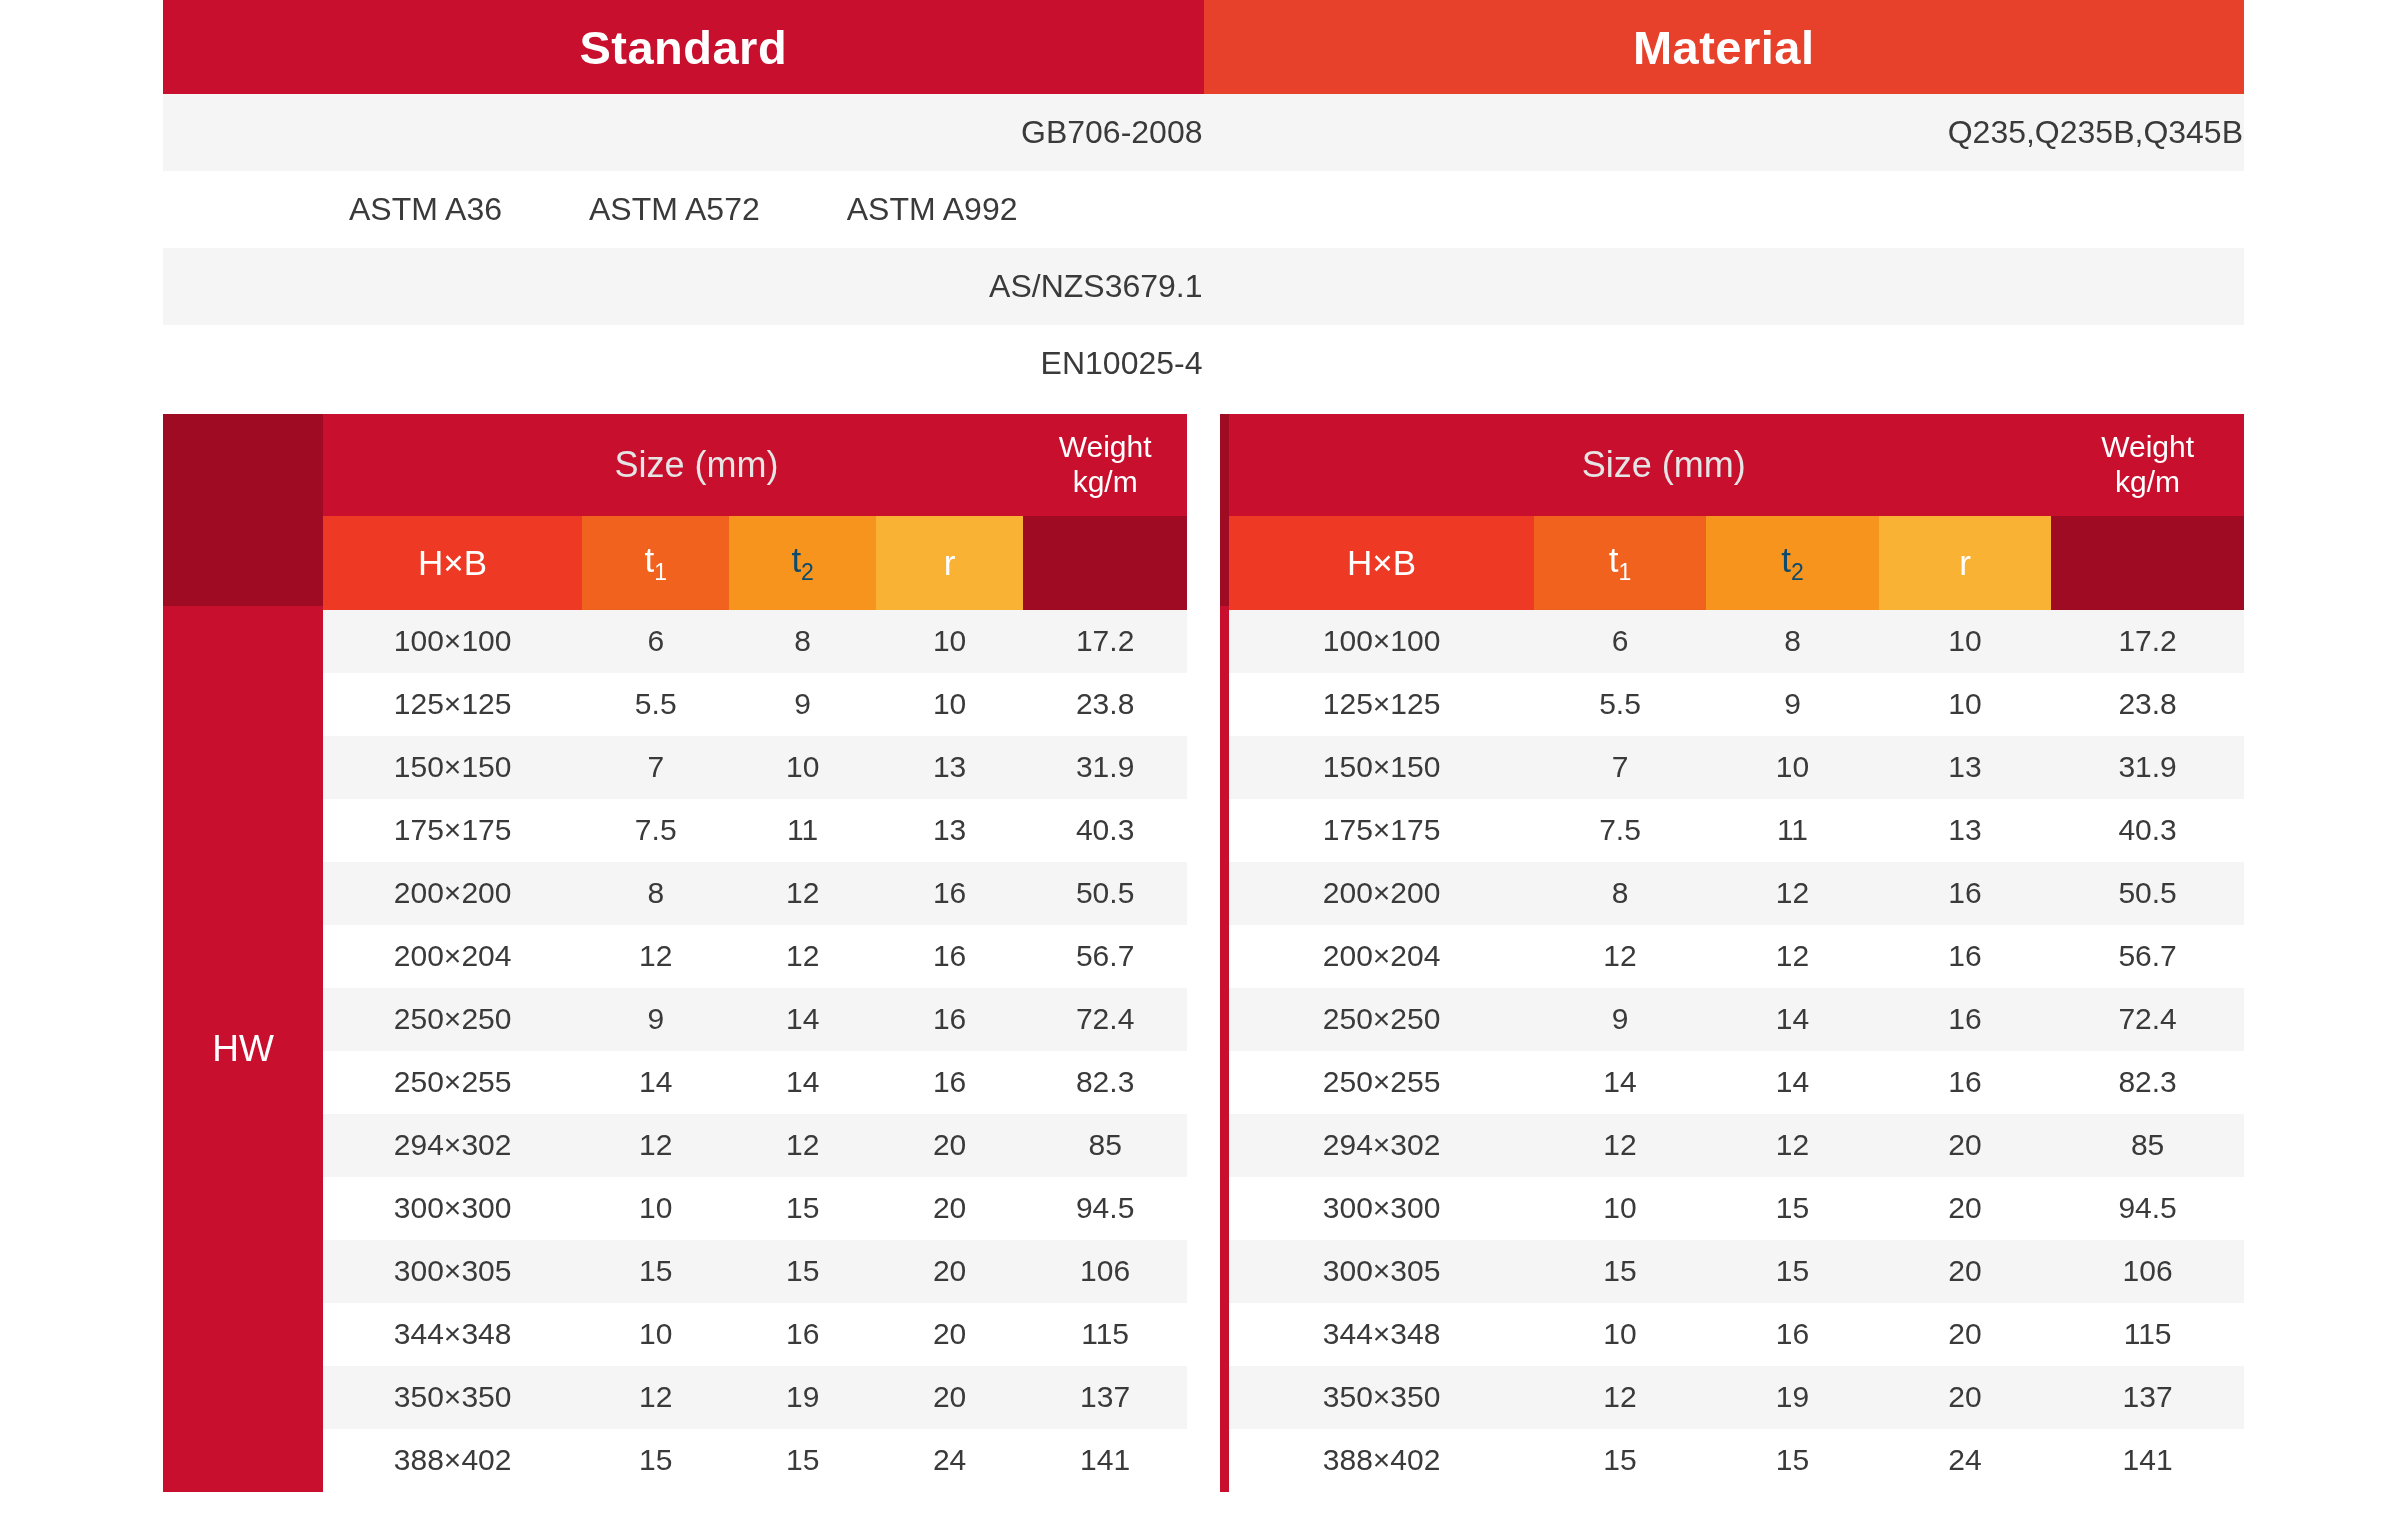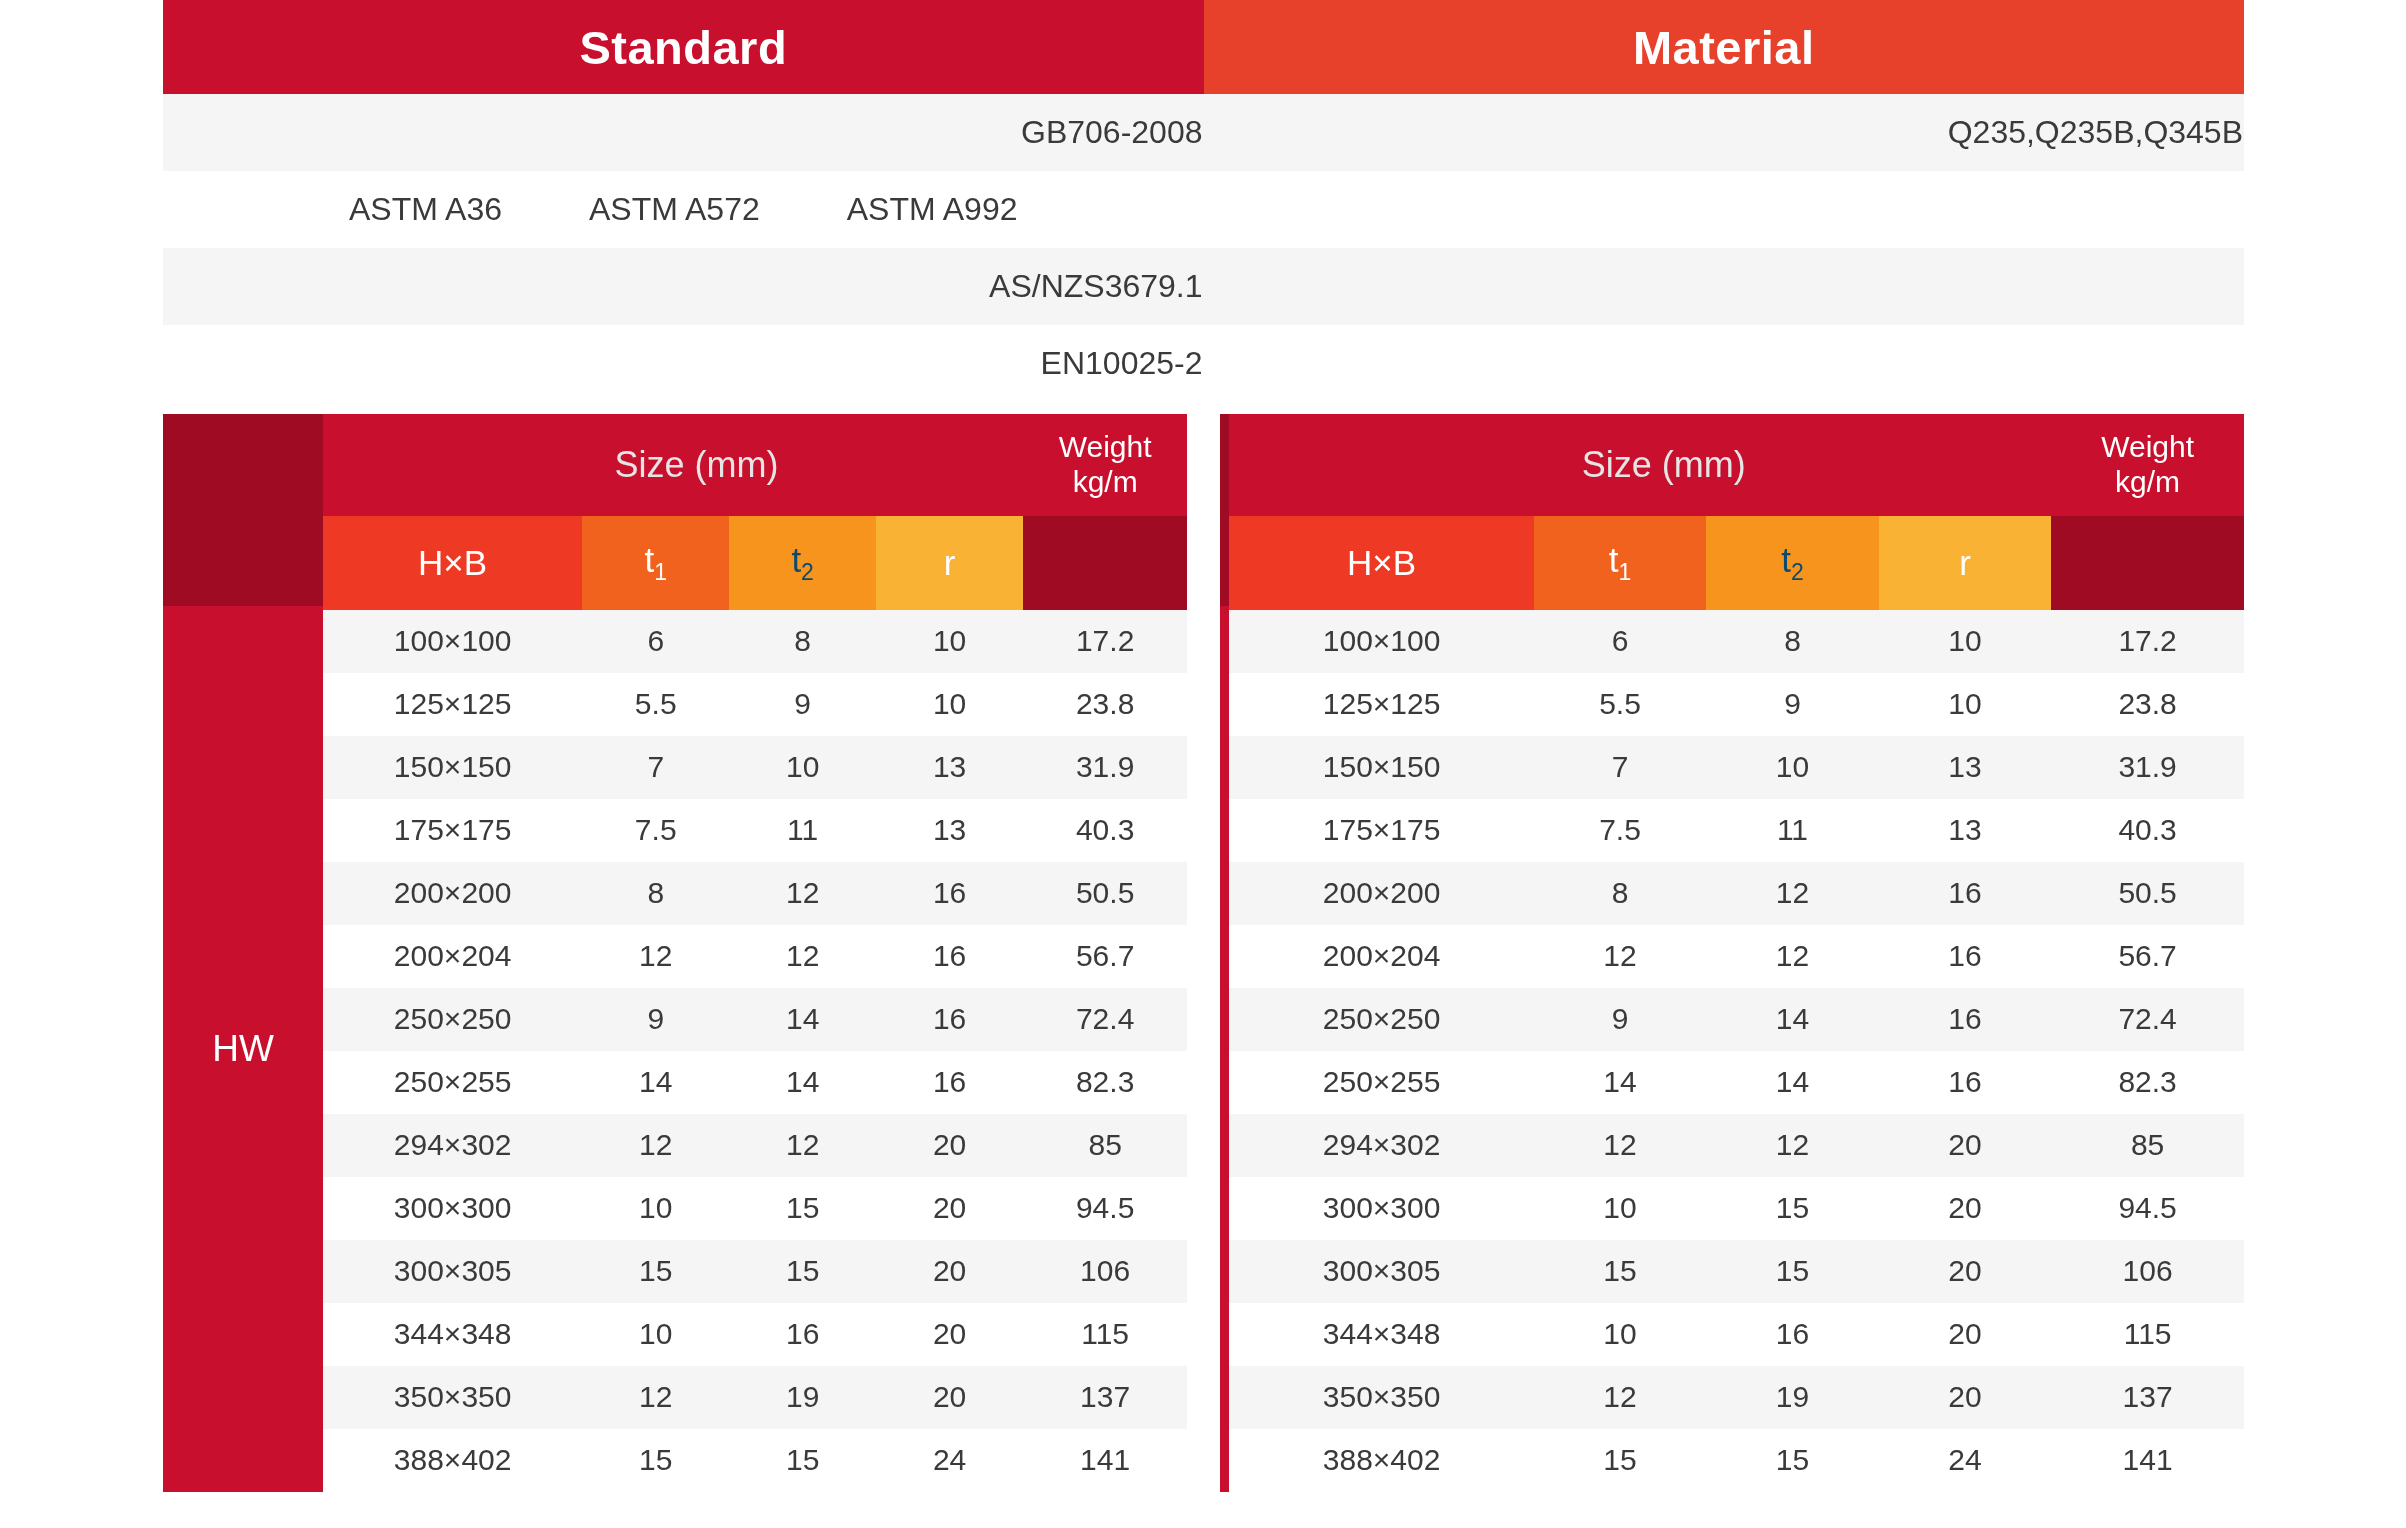--- a/index.html
+++ b/index.html
@@ -158,21 +158,21 @@
             <span>ASTM A992</span>
           </span>
         </td>
         <td></td>
       </tr>
       <tr class="row-odd">
         <td>AS/NZS3679.1</td>
         <td></td>
       </tr>
       <tr class="row-even">
-        <td>EN10025-2</td>
+        <td>EN10025-4</td>
         <td></td>
       </tr>
     </tbody>
   </table>
 
   <div class="spec-wrap">
 
     <div class="spec-block">
       <div class="label-col">
         <div style="display:flex;flex-direction:column;width:100%;height:100%;">

